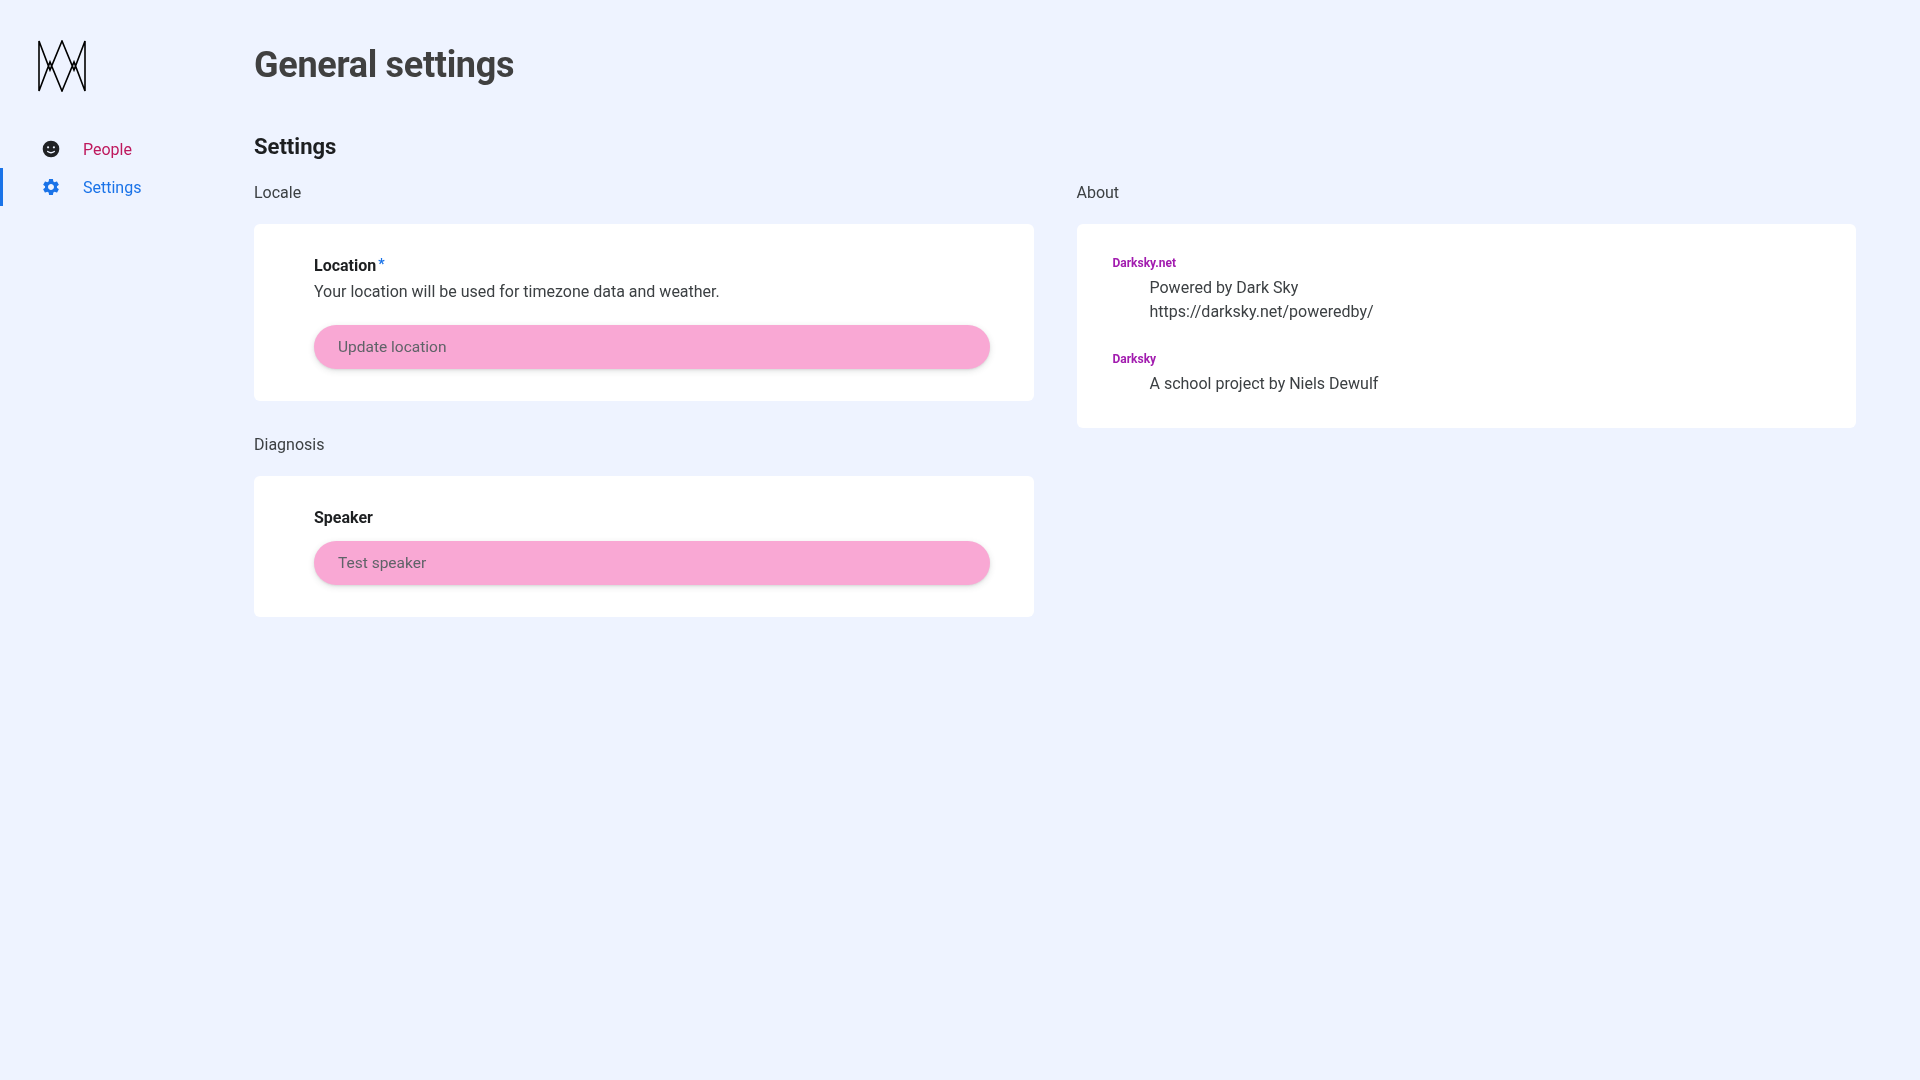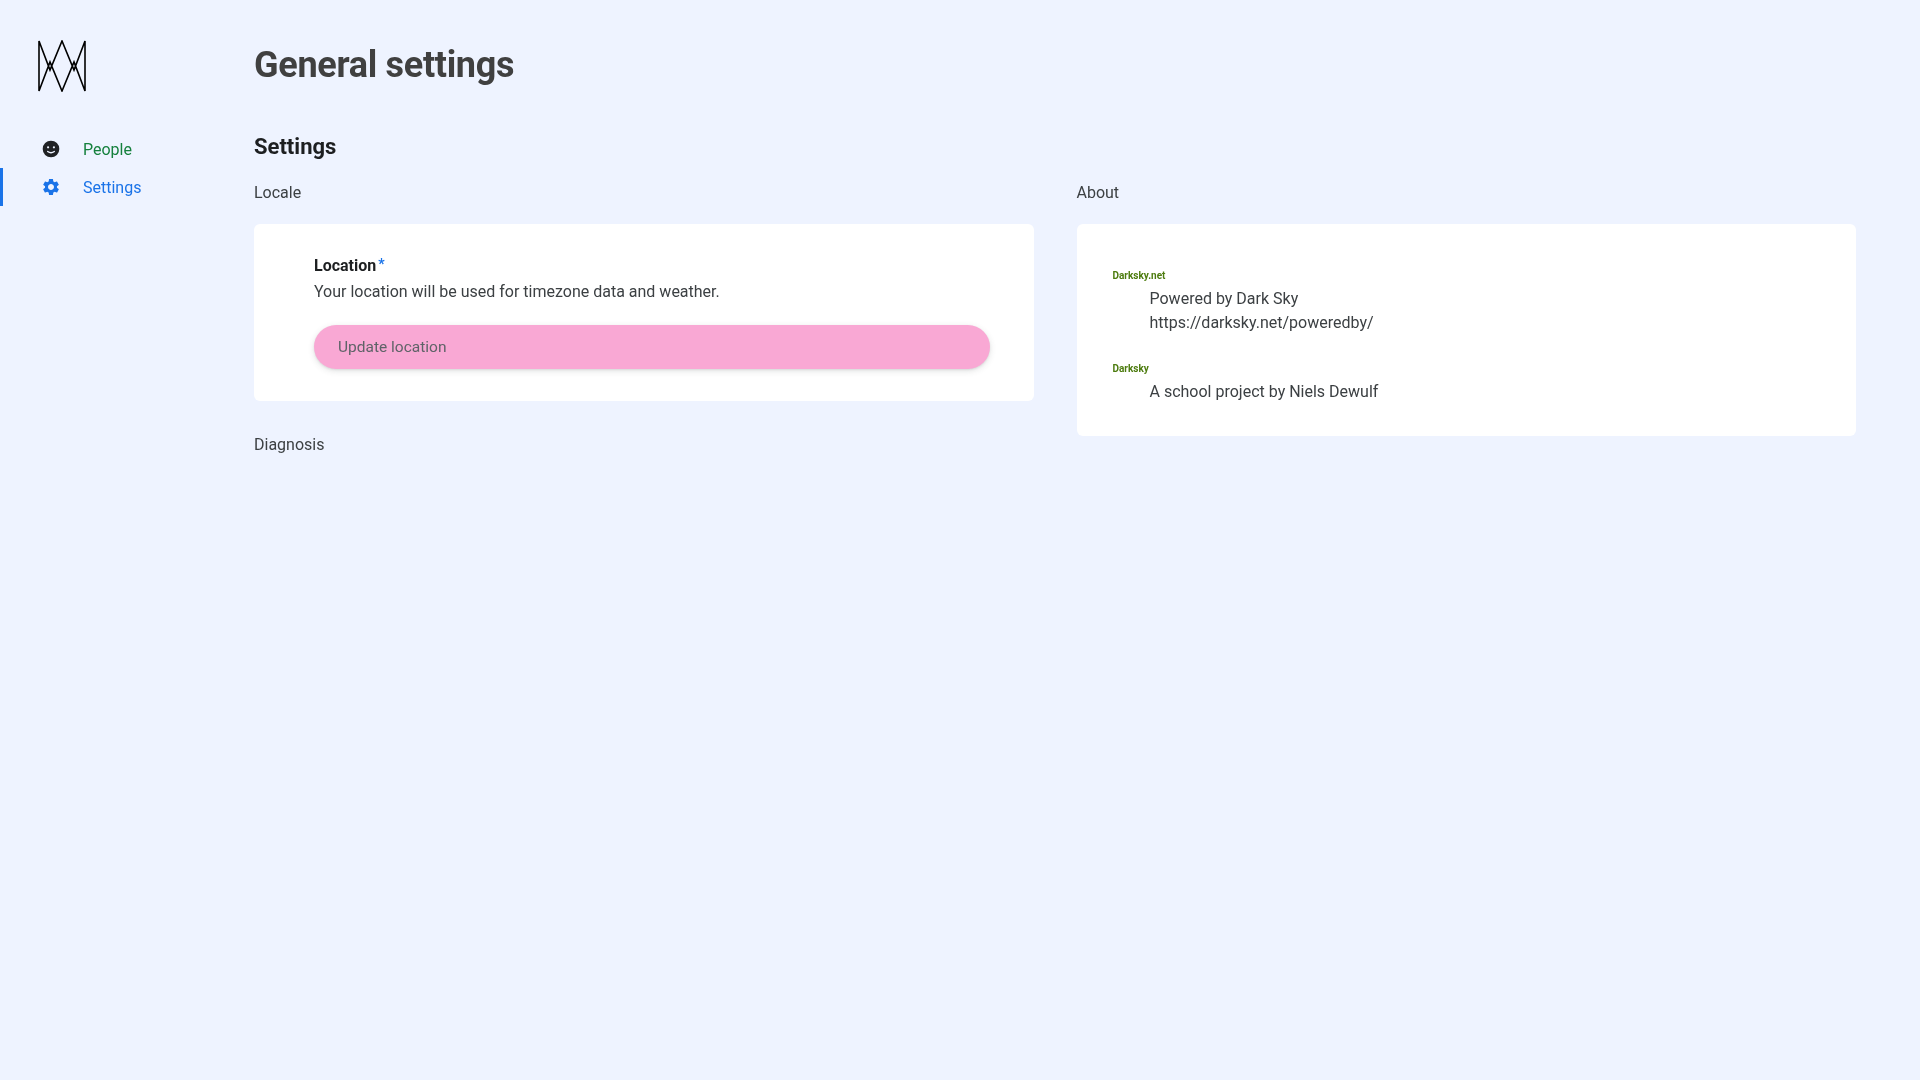--- a/index.html
+++ b/index.html
@@ -31,21 +31,21 @@
     .logo svg {
       width: 48px;
       height: 52px;
       display: block;
     }
     .nav-item {
       display: flex;
       align-items: center;
       padding: 9px 0 9px 41px;
       cursor: pointer;
-      color: #15803d;
+      color: #be185d;
       font-size: 16px;
       position: relative;
     }
     .nav-item.active {
       color: #1a73e8;
     }
     .nav-item.active::before {
       content: '';
       position: absolute;
       left: 0;
@@ -136,25 +136,24 @@
       box-shadow: 0 2px 6px rgba(60,64,67,0.15), 0 1px 2px rgba(60,64,67,0.1);
       font-family: inherit;
     }
     .about-block {
       margin-bottom: 28px;
     }
     .about-block:last-child {
       margin-bottom: 0;
     }
     .about-title {
-      font-size: 10px;
-      font-weight: 700;
-      color: #4d7c0f;
+      font-size: 12px;
+      font-weight: 700;
+      color: #a21caf;
       margin-bottom: 6px;
-      margin-top: 14px;
     }
     .about-text {
       font-size: 16px;
       color: #3c4043;
       line-height: 1.5;
       padding-left: 37px;
     }
   </style>
 </head>
 <body>
@@ -200,20 +199,24 @@
             <div class="field-title">
               <span>Location</span><span class="star">*</span>
             </div>
             <div class="field-desc">Your location will be used for timezone data and weather.</div>
             <button class="btn">Update location</button>
           </div>
         </div>
 
         <div>
           <div class="group-label">Diagnosis</div>
+          <div class="card">
+            <div class="field-title" style="margin-bottom:14px">Speaker</div>
+            <button class="btn">Test speaker</button>
+          </div>
         </div>
 
       </div>
 
       <div class="column">
         <div>
           <div class="group-label">About</div>
           <div class="card" style="padding:32px 36px">
             <div class="about-block">
               <div class="about-title">Darksky.net</div>

